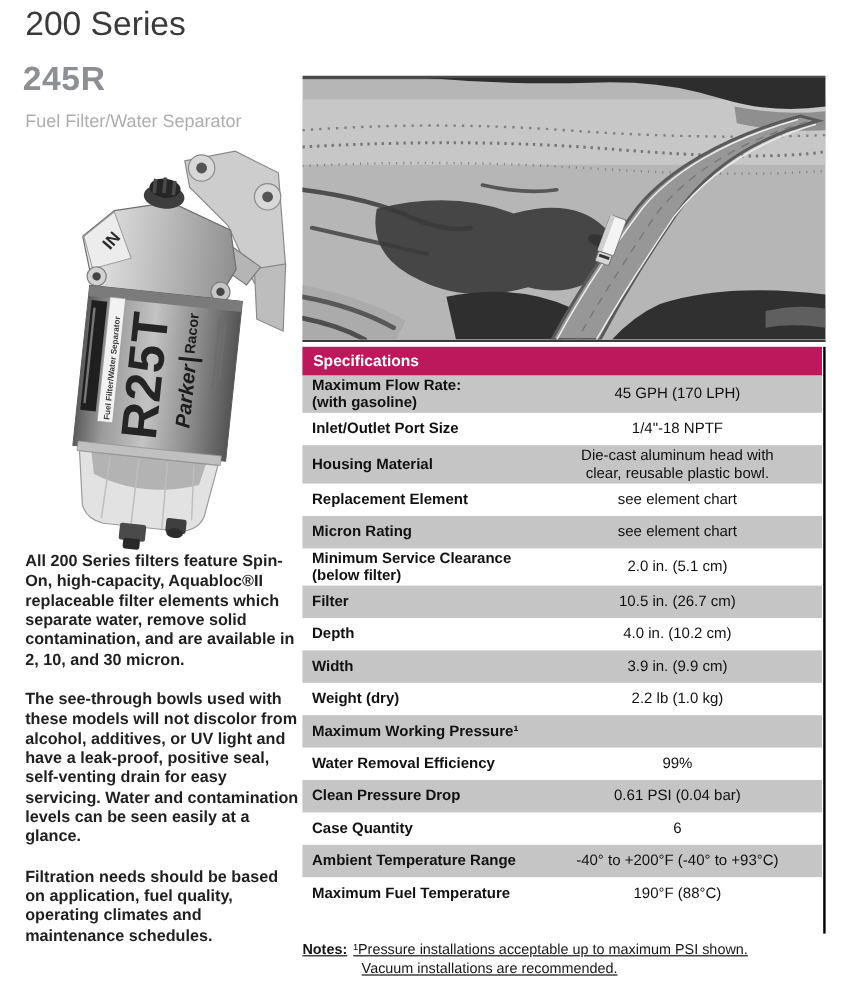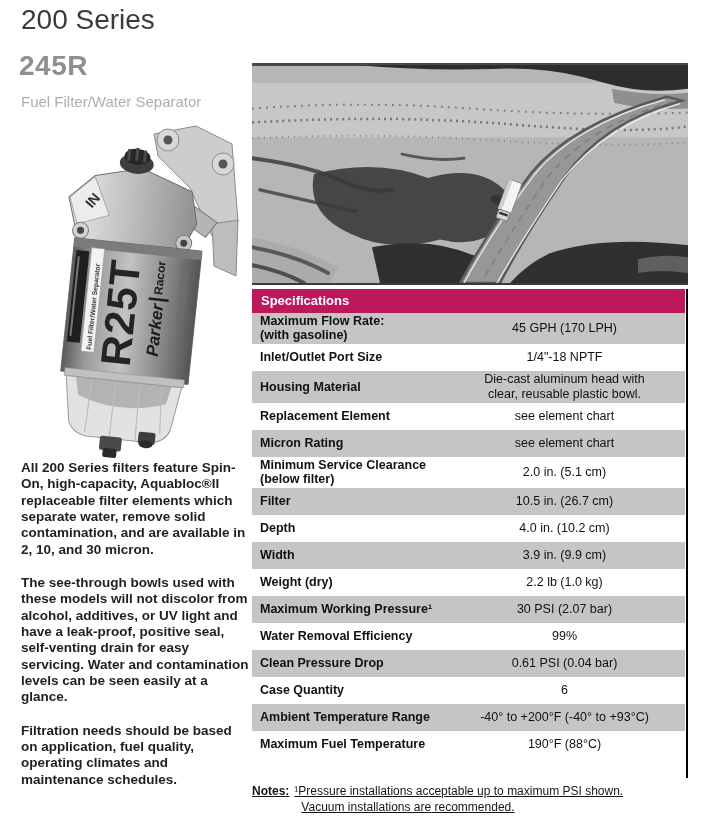--- a/index.html
+++ b/index.html
@@ -214,21 +214,20 @@
   <div class="spec-row">
     <div class="spec-label">Width</div>
     <div class="spec-value">3.9 in. (9.9 cm)</div>
   </div>
   <div class="spec-row">
     <div class="spec-label">Weight (dry)</div>
     <div class="spec-value">2.2 lb (1.0 kg)</div>
   </div>
   <div class="spec-row">
     <div class="spec-label">Maximum Working Pressure¹</div>
-    <div class="spec-value">30 PSI (2.07 bar)</div>
   </div>
   <div class="spec-row">
     <div class="spec-label">Water Removal Efficiency</div>
     <div class="spec-value">99%</div>
   </div>
   <div class="spec-row">
     <div class="spec-label">Clean Pressure Drop</div>
     <div class="spec-value">0.61 PSI (0.04 bar)</div>
   </div>
   <div class="spec-row">

